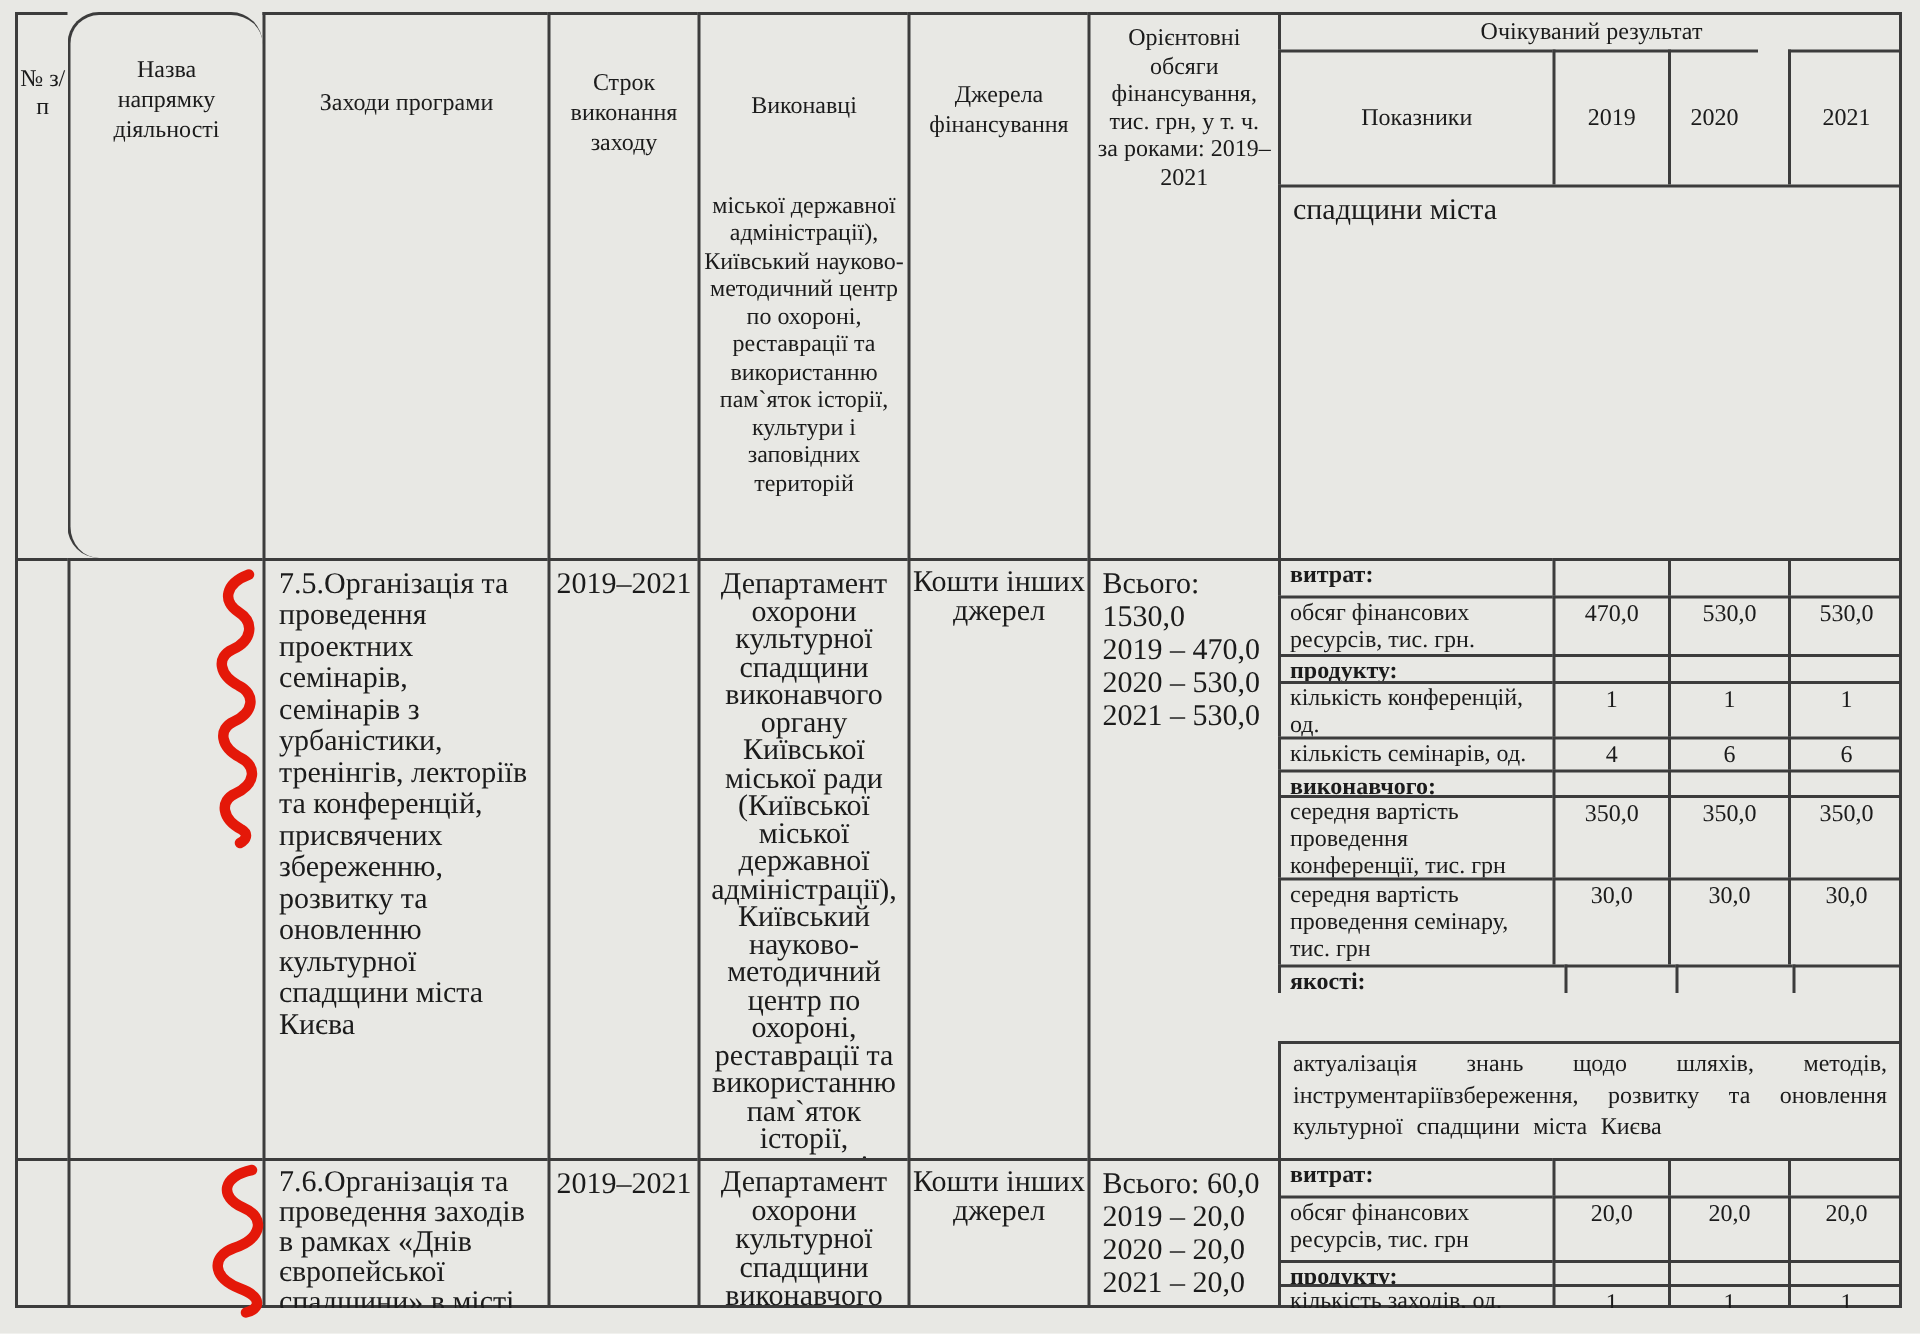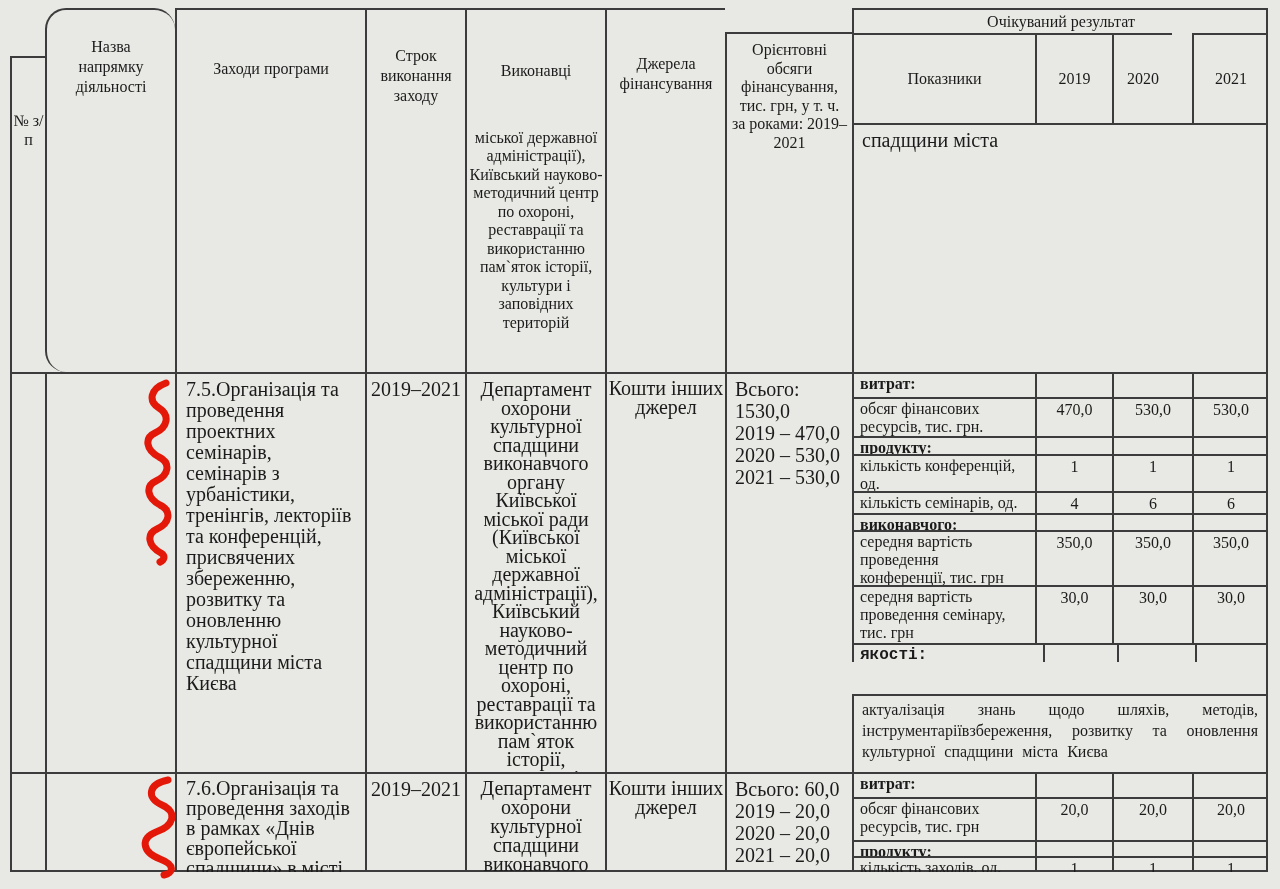--- a/index.html
+++ b/index.html
@@ -8,27 +8,27 @@
   }
   html,body{margin:0;padding:0;}
   body{font-family:"Liberation Serif","DejaVu Serif",serif;color:var(--ink);}
   #page{position:relative;width:1280px;height:889px;overflow:hidden;background:#e8e8e4;}
   .frame{position:absolute;box-sizing:border-box;border-right:2px solid var(--line);border-bottom:2px solid var(--line);}
   .cell{position:absolute;box-sizing:border-box;border-left:2px solid var(--line);border-top:2px solid var(--line);
         font-size:20px;line-height:1.18;overflow:hidden;}
   .ctr{text-align:center;}
   .hdr{font-size:16px;}
   
-  .p-no{padding-top:54px;margin-top:48px;}
+  .p-no{padding-top:34px;}
   .p-dir{padding-top:27px;padding-left:14px;padding-right:14px;line-height:20px;}
   .p-meas{padding-top:50px;}
   .p-term{padding-top:36px;line-height:20px;}
   .p-exec{padding-top:52px;}
   .p-src{padding-top:44px;line-height:20px;}
-  .p-vol{padding-top:7px;padding-left:4px;padding-right:4px;line-height:18.5px;margin-top:24px;}
+  .p-vol{padding-top:7px;padding-left:4px;padding-right:4px;line-height:18.5px;}
   .p-expected{line-height:24px;}
   .p-years{padding-top:35px;}
   .cont-exec{margin-top:48px;line-height:18.5px;padding:0 2px;}
   .cont-ind{padding:4px 10px 0 8px;text-align:left;}
   
   .measure{padding:5px 8px 0 9px;line-height:21px;text-align:left;}
   .measure76{padding:4px 8px 0 9px;line-height:20px;text-align:left;}
   .term-val{padding-top:4px;}
   .exec-val{padding-top:6px;line-height:18.5px;}
   .exec-val76{padding-top:5px;line-height:19px;}
@@ -142,21 +142,21 @@
         <div class="rcell rval" style="width: 80px;">350,0</div>
         <div class="rcell rval" style="width: 76px;">350,0</div>
       </div>
       <div class="rrow" style="height: 58px;">
         <div class="rcell rlabel" style="width: 183px;">середня вартість проведення семінару, тис. грн</div>
         <div class="rcell rval" style="width: 77px;">30,0</div>
         <div class="rcell rval" style="width: 80px;">30,0</div>
         <div class="rcell rval" style="width: 76px;">30,0</div>
       </div>
       <div class="rrow" style="height: 19px;">
-        <div class="rcell rlabel rbold" style="width: 197px; font-family: Liberation Mono, monospace;">якості:</div>
+        <div class="rcell rlabel rbold" style="width: 197px;">якості:</div>
         <div class="rcell rval" style="width: 77px;"></div>
         <div class="rcell rval" style="width: 80px;"></div>
         <div class="rcell rval" style="width: 76px;"></div>
       </div>
       <div class="rquality" style="height: 110px;">актуалізація знань щодо шляхів, методів, інструментаріївзбереження, розвитку та оновлення культурної спадщини міста Києва</div>
     </div>
 
   <div class="cell" style="left:10px;top:772px;width:35px;height:100px;"></div>
   <div class="cell" style="left:45px;top:772px;width:130px;height:100px;"></div>
 

